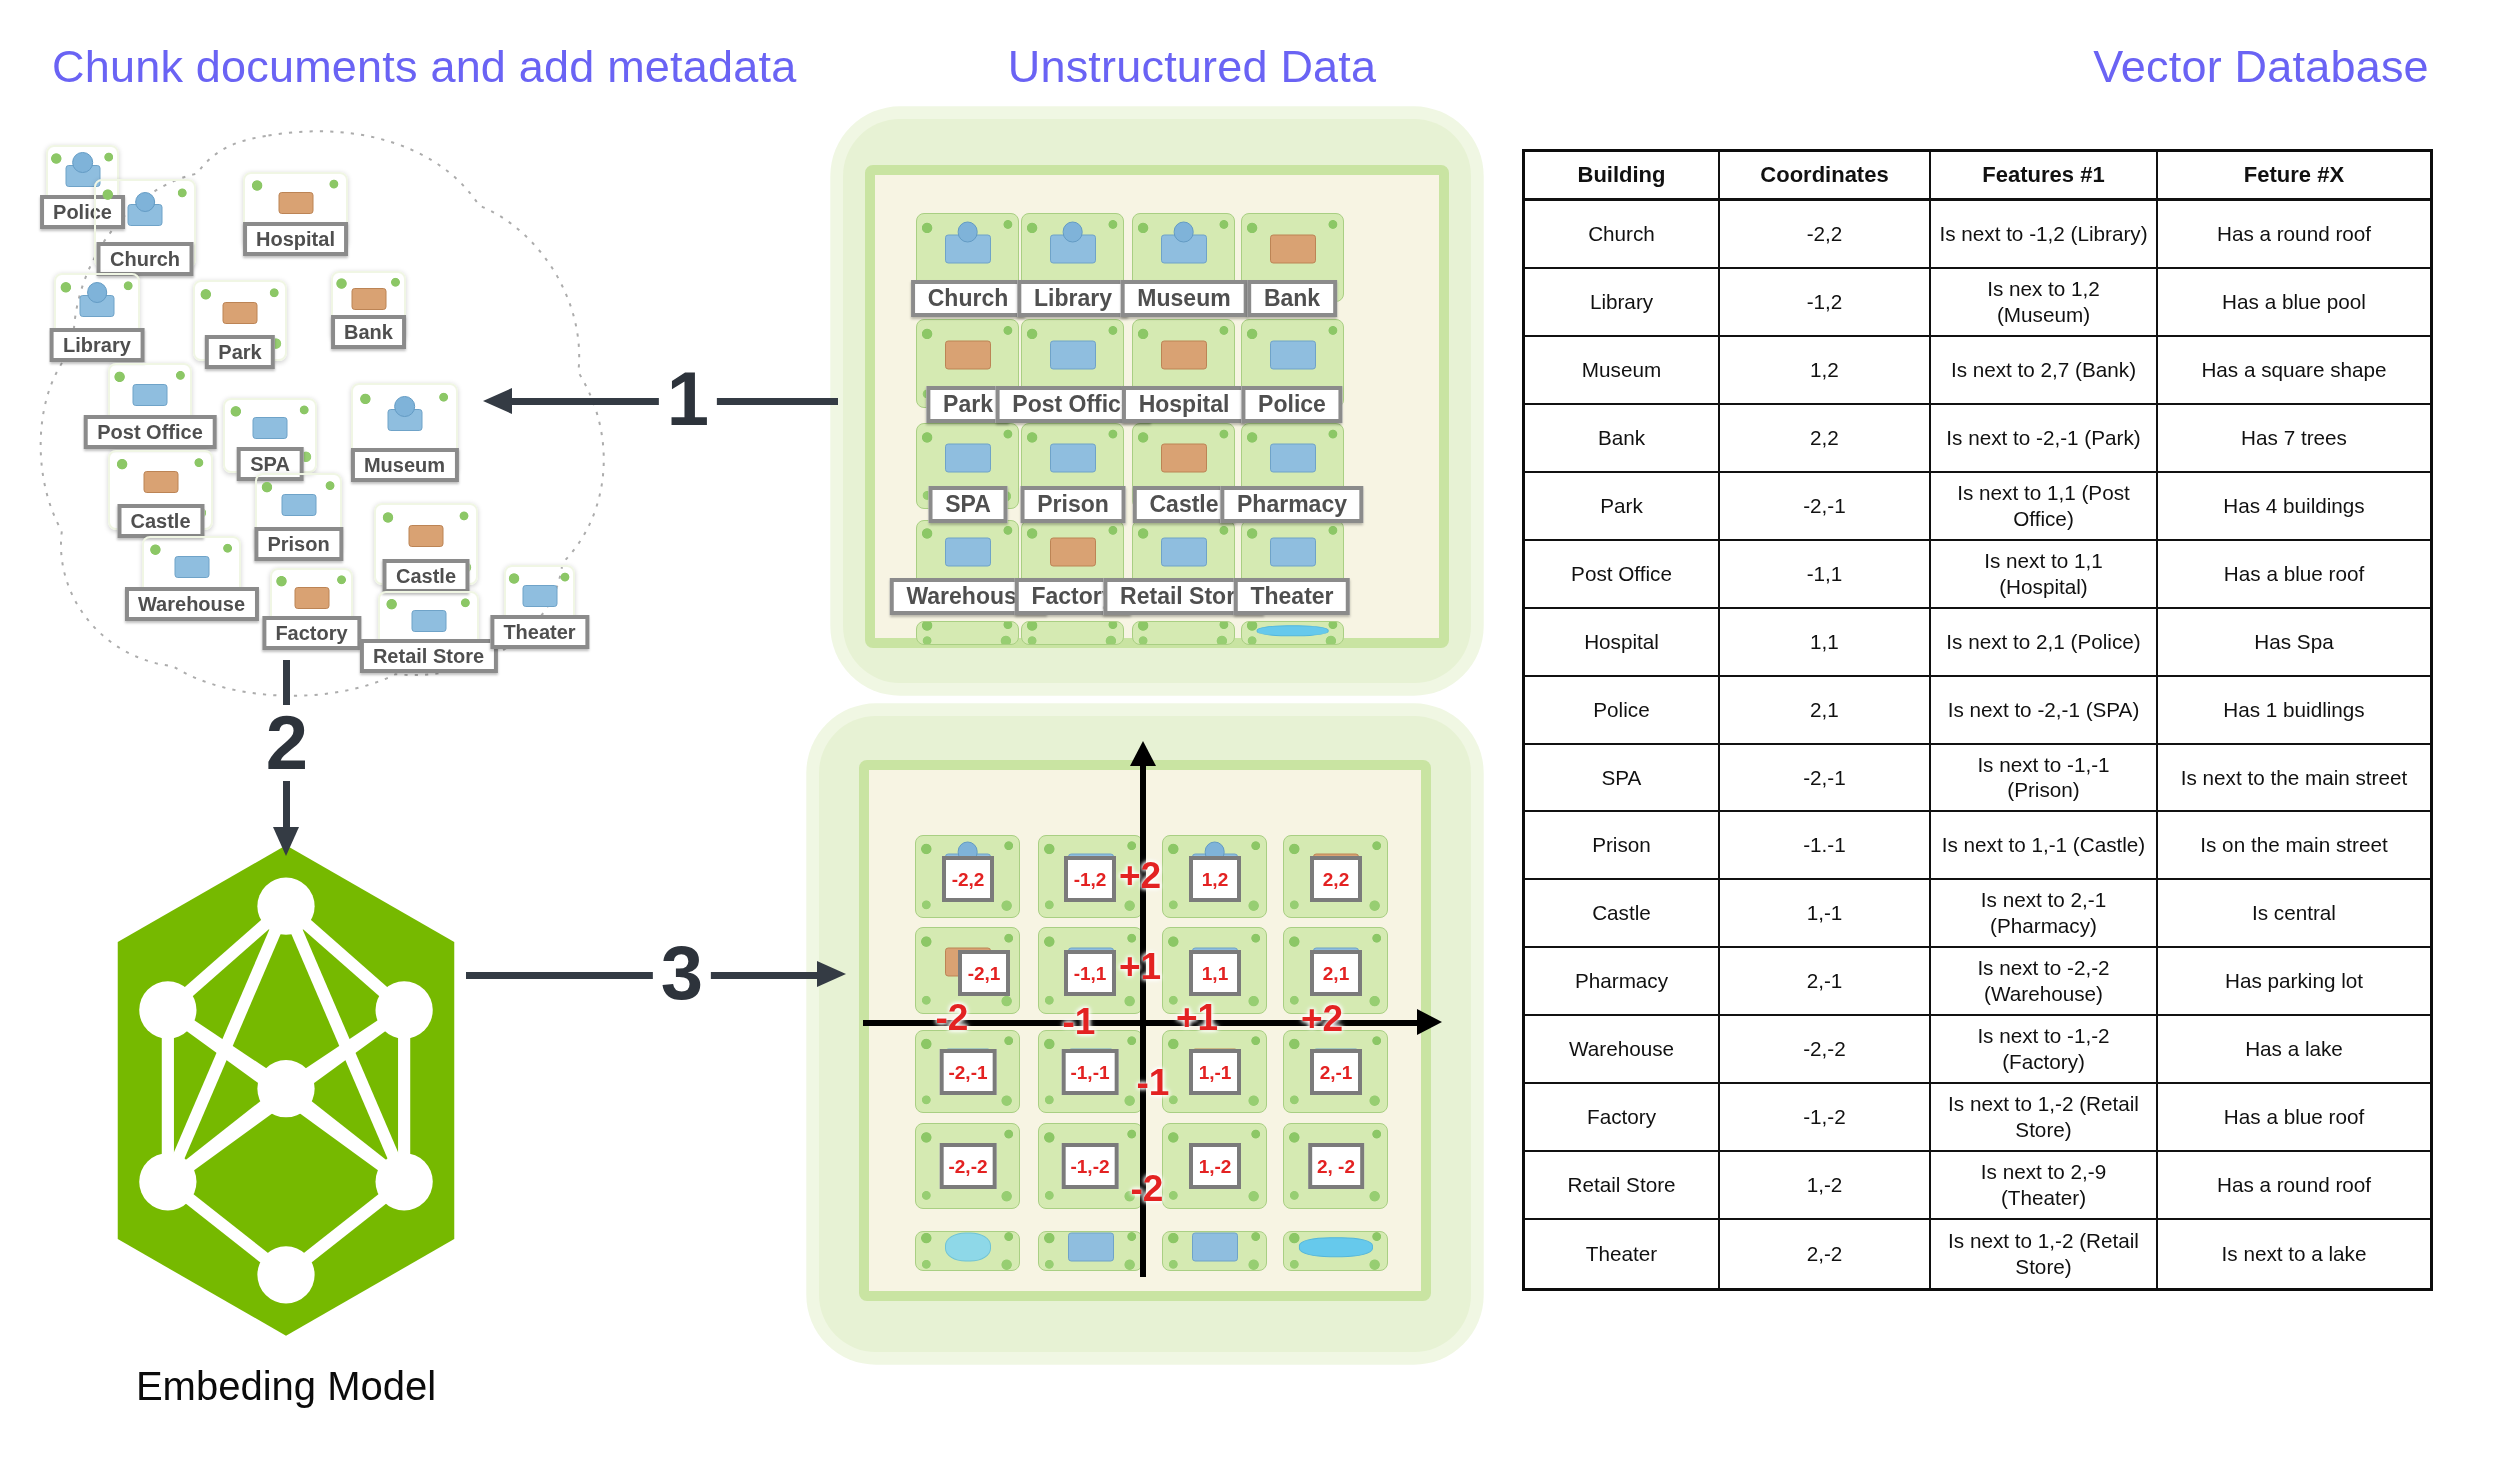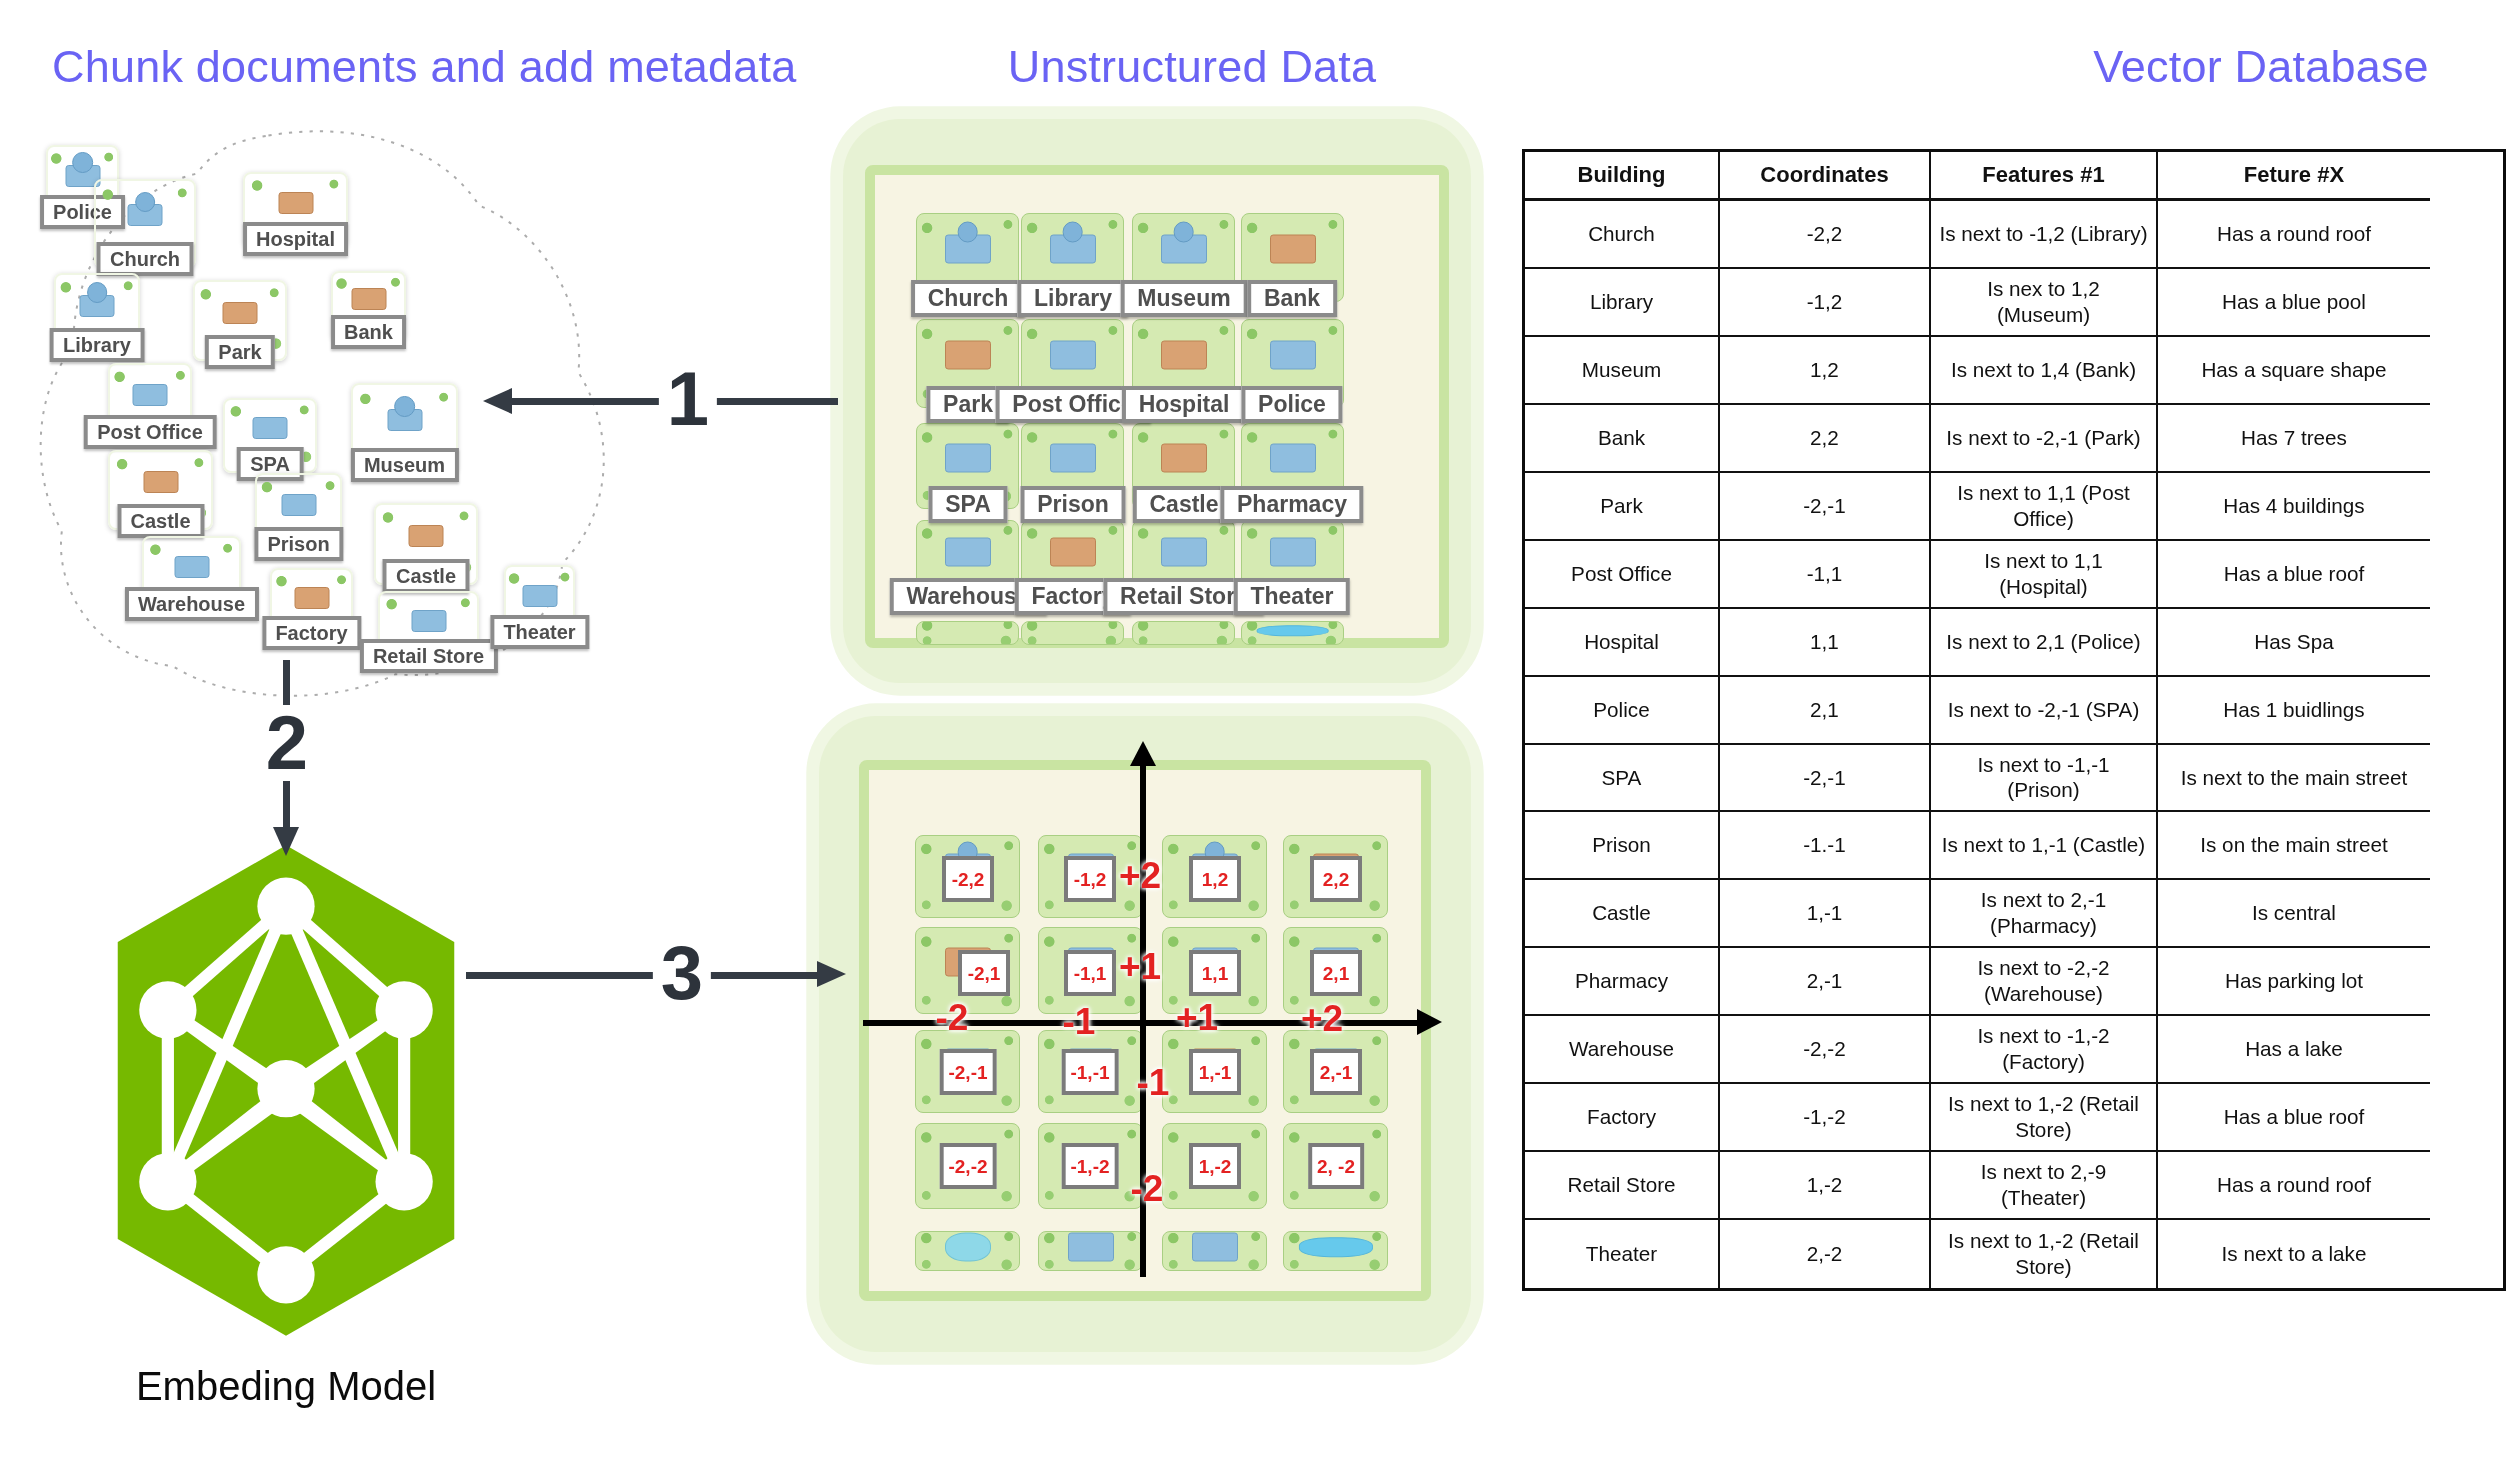--- a/index.html
+++ b/index.html
@@ -51,21 +51,21 @@
   .block{position:absolute;background:var(--block);border:1.6px solid var(--block-edge);border-radius:8px;
     background-image:radial-gradient(circle at 10% 16%, #8CC766 0 4.8px, transparent 5.6px),radial-gradient(circle at 90% 12%, #8CC766 0 4px, transparent 4.8px),radial-gradient(circle at 88% 86%, #97CE72 0 4.8px, transparent 5.6px),radial-gradient(circle at 10% 85%, #97CE72 0 4px, transparent 4.8px);}
   .map-label{position:absolute;transform:translateX(-50%);background:#fff;border:4.8px solid var(--label-border);color:var(--label-text);font-weight:bold;font-size:23px;line-height:1.2;white-space:nowrap;padding:0.8px 12.7px;box-shadow:0 1.6px 2.4px rgba(0,0,0,.25);z-index:2;}
 
   
   .axis{position:absolute;background:#000;z-index:3;}
   .coord-label{position:absolute;transform:translate(-50%,-50%);background:#fff;border:4.8px solid #7B7B7B;color:var(--red);font-weight:bold;font-size:19px;line-height:1;padding:9.5px 4.8px;min-width:52px;text-align:center;z-index:4;white-space:nowrap;}
   .axis-num{position:absolute;transform:translate(-50%,-50%);color:var(--red);font-weight:800;font-size:37px;line-height:1;z-index:5;text-shadow:0 0 4px #fff,0 0 4px #fff,0 0 6.4px #fff;white-space:nowrap;}
 
   
-  #vtable{position:absolute;left:1522px;top:149px;width:984px;height:1142px;display:grid;grid-template-columns:195px 211px 227px 272px;grid-template-rows:49px repeat(16,1fr);border:3.2px solid #0d0d0d;background:#fff;z-index:2;}
+  #vtable{position:absolute;left:1522px;top:149px;width:911px;height:1142px;display:grid;grid-template-columns:195px 211px 227px 272px;grid-template-rows:49px repeat(16,1fr);border:3.2px solid #0d0d0d;background:#fff;z-index:2;}
   #vtable .cell{display:flex;align-items:center;justify-content:center;text-align:center;font-size:20.7px;color:#111;padding:1.6px 8px;border-right:2.4px solid #111;border-bottom:2.4px solid #111;line-height:1.25;}
   #vtable .cell.lastcol{border-right:none;}
   #vtable .cell.lastrow{border-bottom:none;}
   #vtable .th{font-weight:bold;font-size:22px;border-bottom:3.2px solid #111;}
 
   
   #hex-wrap{position:absolute;left:107px;top:841px;width:358px;height:499px;z-index:1;}
   #embed-label{position:absolute;left:286px;top:1364px;transform:translateX(-50%);font-size:40px;font-weight:500;color:#0b0b0b;white-space:nowrap;}
 </style>
 </head>
@@ -355,21 +355,21 @@
       <div class="cell">Church</div>
       <div class="cell">-2,2</div>
       <div class="cell">Is next to -1,2 (Library)</div>
       <div class="cell lastcol">Has a round roof</div>
       <div class="cell">Library</div>
       <div class="cell">-1,2</div>
       <div class="cell">Is nex to 1,2 (Museum)</div>
       <div class="cell lastcol">Has a blue pool</div>
       <div class="cell">Museum</div>
       <div class="cell">1,2</div>
-      <div class="cell">Is next to 1,4 (Bank)</div>
+      <div class="cell">Is next to 2,7 (Bank)</div>
       <div class="cell lastcol">Has a square shape</div>
       <div class="cell">Bank</div>
       <div class="cell">2,2</div>
       <div class="cell">Is next to -2,-1 (Park)</div>
       <div class="cell lastcol">Has 7 trees</div>
       <div class="cell">Park</div>
       <div class="cell">-2,-1</div>
       <div class="cell">Is next to 1,1 (Post Office)</div>
       <div class="cell lastcol">Has 4 buildings</div>
       <div class="cell">Post Office</div>

